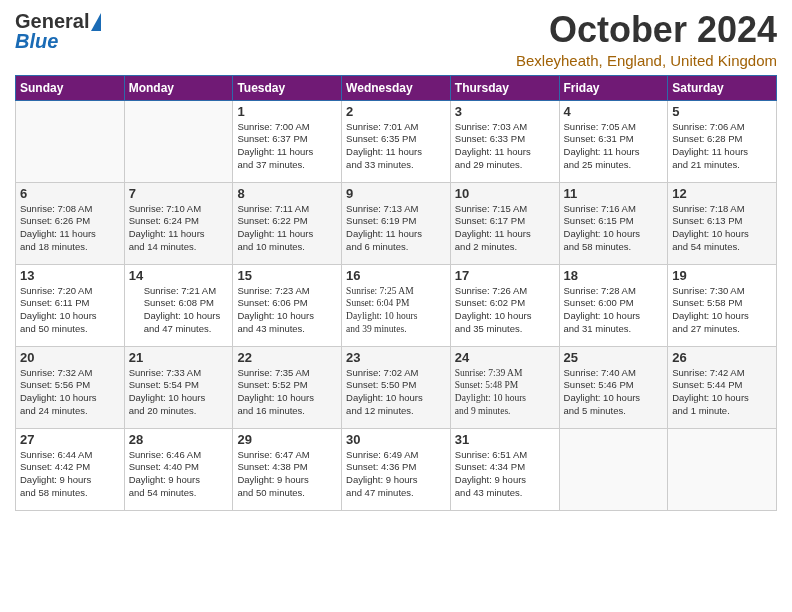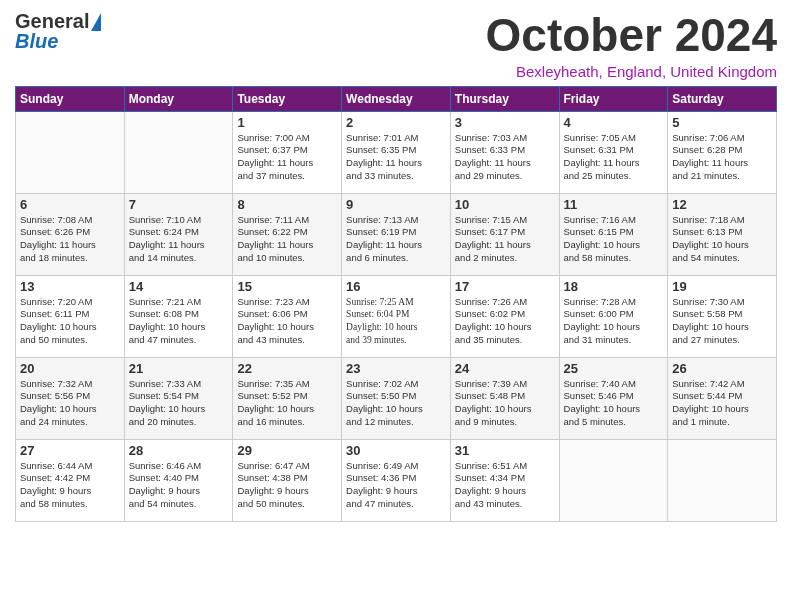--- a/index.html
+++ b/index.html
@@ -36,28 +36,28 @@
       margin-left: 2px;
     }
     .logo-row {
       display: flex;
       align-items: center;
     }
     .title-block {
       text-align: right;
     }
     .month-title {
-      font-size: 46px;
+      font-size: 36px;
       font-weight: bold;
       color: #333;
       line-height: 1.1;
     }
     .location {
       font-size: 15px;
-      color: #a21caf;
+      color: #a16207;
       margin-top: 2px;
     }
     .calendar {
       width: 100%;
       border-collapse: collapse;
       border: 1px solid #ccc;
     }
     .calendar th {
       background: #701a75;
       color: #fff;
@@ -224,21 +224,21 @@
         <tr class="row-odd">
           <td>
             <span class="day-num">13</span>
             <div class="day-info" style="white-space: pre-line;">Sunrise: 7:20 AM
 Sunset: 6:11 PM
 Daylight: 10 hours
 and 50 minutes.</div>
           </td>
           <td>
             <span class="day-num">14</span>
-            <div class="day-info" style="white-space: pre-line;">Sunrise: 7:21 AM
+            <div class="day-info" style="white-space: pre-line; margin-left: 15px;">Sunrise: 7:21 AM
 Sunset: 6:08 PM
 Daylight: 10 hours
 and 47 minutes.</div>
           </td>
           <td>
             <span class="day-num">15</span>
             <div class="day-info" style="white-space: pre-line;">Sunrise: 7:23 AM
 Sunset: 6:06 PM
 Daylight: 10 hours
 and 43 minutes.</div>
@@ -296,21 +296,21 @@
           </td>
           <td>
             <span class="day-num">23</span>
             <div class="day-info" style="white-space: pre-line;">Sunrise: 7:02 AM
 Sunset: 5:50 PM
 Daylight: 10 hours
 and 12 minutes.</div>
           </td>
           <td>
             <span class="day-num">24</span>
-            <div class="day-info" style="white-space: pre-line;">Sunrise: 7:39 AM
+            <div class="day-info" style="white-space: pre-line; font-family: Liberation Serif, serif;">Sunrise: 7:39 AM
 Sunset: 5:48 PM
 Daylight: 10 hours
 and 9 minutes.</div>
           </td>
           <td>
             <span class="day-num">25</span>
             <div class="day-info" style="white-space: pre-line;">Sunrise: 7:40 AM
 Sunset: 5:46 PM
 Daylight: 10 hours
 and 5 minutes.</div>

